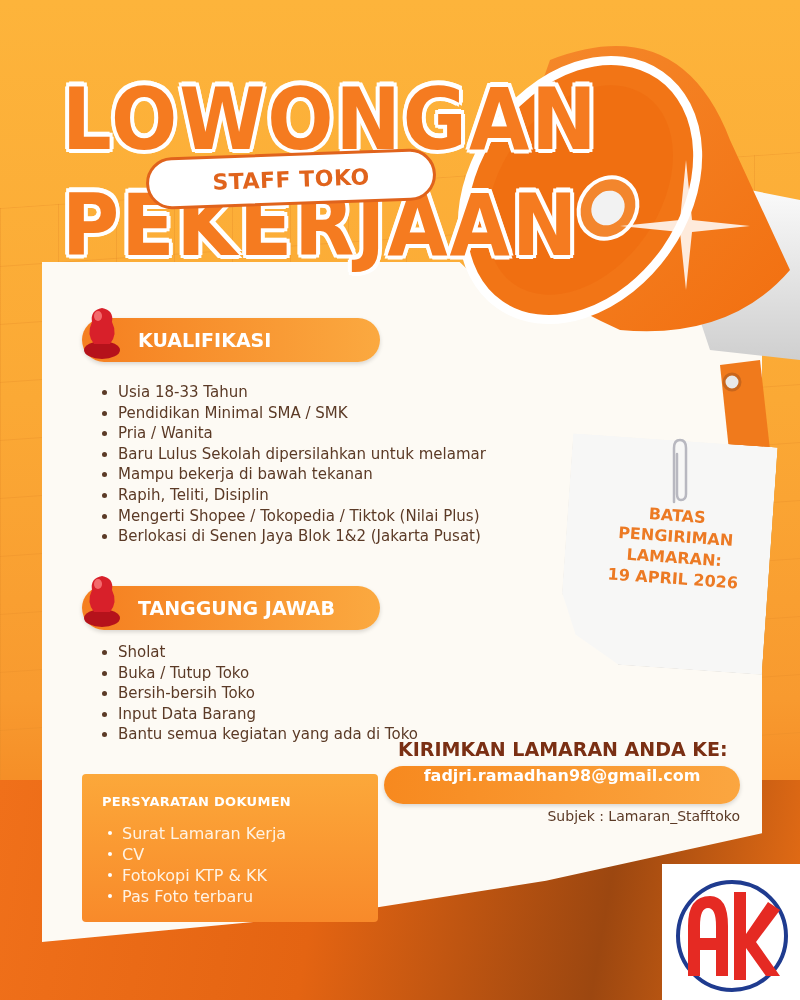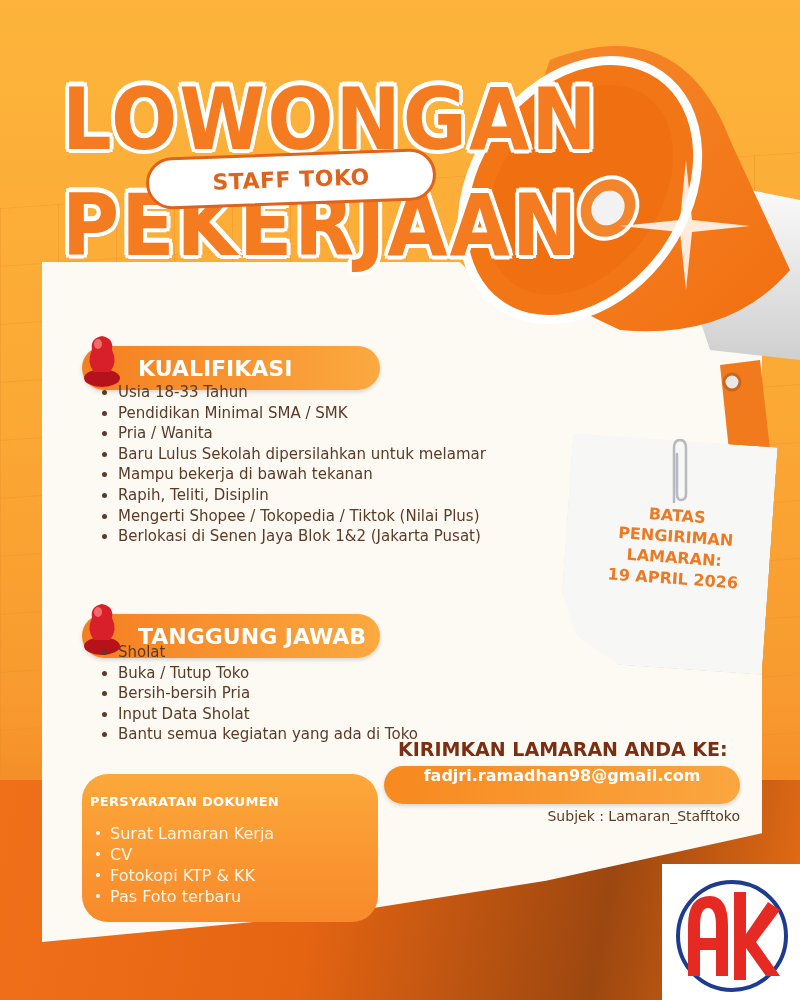--- a/index.html
+++ b/index.html
@@ -49,44 +49,43 @@
     display: flex; align-items: center; justify-content: center;
     color: #e0631c; font-weight: 800; font-size: 22px; letter-spacing: .5px;
   }
   
   .mega { position: absolute; left: 430px; top: 30px; width: 370px; height: 440px; }
   
   .section-pill {
     position: absolute; left: 82px; height: 44px; width: 298px;
     background: linear-gradient(90deg, #f57f20, #fba940);
     border-radius: 22px;
-    color: #fff; font-weight: 800; font-size: 22px;
+    color: #fff; font-weight: 800; font-size: 19px;
     display: flex; align-items: center; padding-left: 56px;
     box-shadow: 0 2px 4px rgba(0,0,0,.15);
-    margin-top: 28px;
   }
   .pin { position: absolute; left: -2px; top: -14px; width: 44px; height: 56px; }
   .kual { top: 318px; }
   .tang { top: 586px; }
   ul.items { position: absolute; list-style: none; }
   ul.items li {
     font-size: 15px; color: #5b3a26; line-height: 20.6px;
     padding-left: 18px; position: relative; white-space: nowrap;
   }
   ul.items li::before {
     content: ""; position: absolute; left: 2px; top: 8px;
     width: 5px; height: 5px; border-radius: 50%; background: #5b3a26;
   }
   .kual-list { left: 100px; top: 382px; }
   .tang-list { left: 100px; top: 642px; }
   
   .docs {
     position: absolute; left: 82px; top: 774px; width: 296px; height: 148px;
     background: linear-gradient(180deg, #fca83a 0%, #f88a2a 100%);
-    border-radius: 26px; padding: 20px 8px;
+    border-radius: 4px; padding: 20px 20px;
   }
   .docs-title { color: #fff; font-weight: 800; font-size: 13px; letter-spacing: .3px; margin-bottom: 14px; }
   .docs ul { list-style: none; }
   .docs li {
     color: #fff3e4; font-size: 16px; line-height: 21px; padding-left: 20px; position: relative;
   }
   .docs li::before {
     content: ""; position: absolute; left: 6px; top: 8px; width: 4px; height: 4px;
     border-radius: 50%; background: #fff;
   }
@@ -188,22 +187,22 @@
   <svg class="pin" viewBox="0 0 44 56">
     <ellipse cx="22" cy="46" rx="18" ry="9" fill="#b5121b"></ellipse>
     <path d="M12 18 Q10 6 22 4 Q34 6 32 18 Q38 30 30 40 L14 40 Q6 30 12 18Z" fill="#d8202a"></path>
     <ellipse cx="18" cy="12" rx="4" ry="5" fill="#ff8a8a" opacity=".7"></ellipse>
   </svg>
   <span>TANGGUNG JAWAB</span>
 </div>
 <ul class="items tang-list">
   <li>Sholat</li>
   <li>Buka / Tutup Toko</li>
-  <li>Bersih-bersih Pria</li>
-  <li>Input Data Sholat</li>
+  <li>Bersih-bersih Toko</li>
+  <li>Input Data Barang</li>
   <li>Bantu semua kegiatan yang ada di Toko</li>
 </ul>
 
 <div class="docs">
   <div class="docs-title">PERSYARATAN DOKUMEN</div>
   <ul>
     <li>Surat Lamaran Kerja</li>
     <li>CV</li>
     <li>Fotokopi KTP &amp; KK</li>
     <li>Pas Foto terbaru</li>

